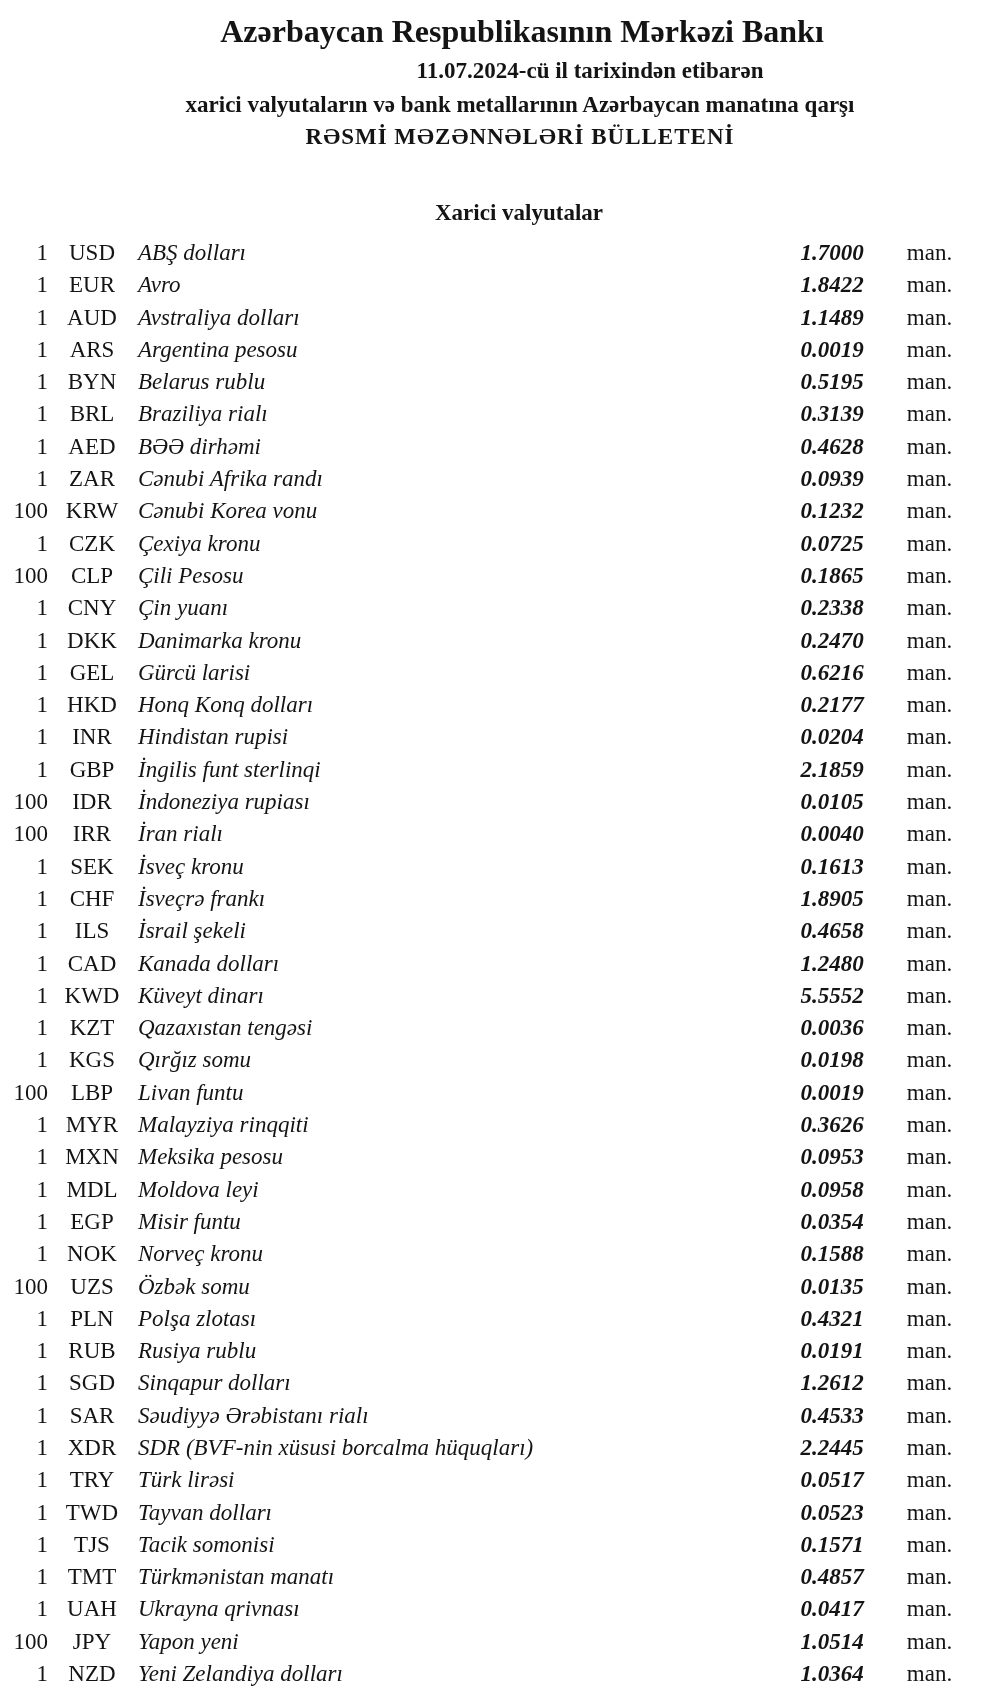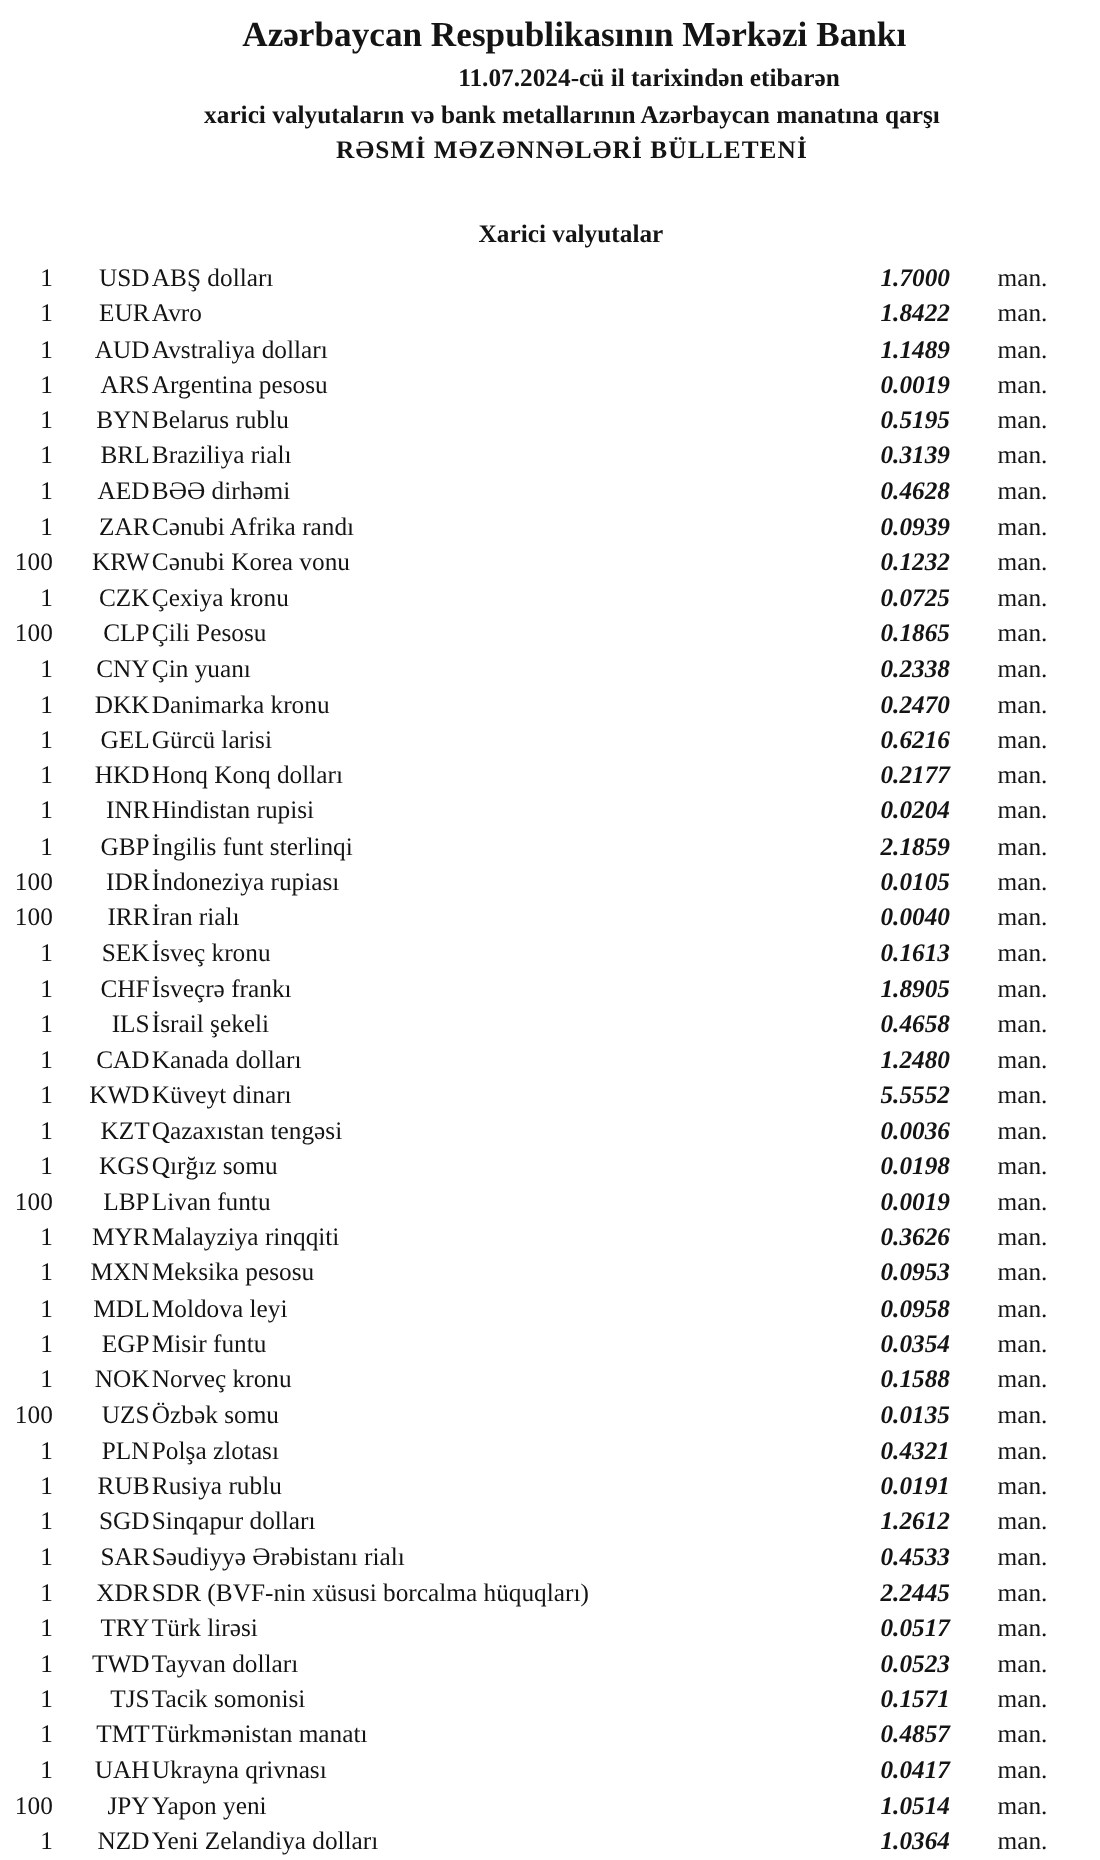--- a/index.html
+++ b/index.html
@@ -73,27 +73,28 @@
     white-space: nowrap;
   }
   .cell-qty {
     width: 48px;
     flex: 0 0 48px;
     text-align: right;
   }
   .cell-code {
     width: 88px;
     flex: 0 0 88px;
-    text-align: right;
+    text-align: center;
   }
   .cell-name {
     flex: 1 1 auto;
     padding-left: 2px;
     text-align: left;
     overflow: hidden;
+    font-style: italic;
   }
   .cell-rate {
     width: 120px;
     flex: 0 0 120px;
     text-align: center;
     font-weight: bold;
     font-style: italic;
   }
   .cell-unit {
     width: 75px;

